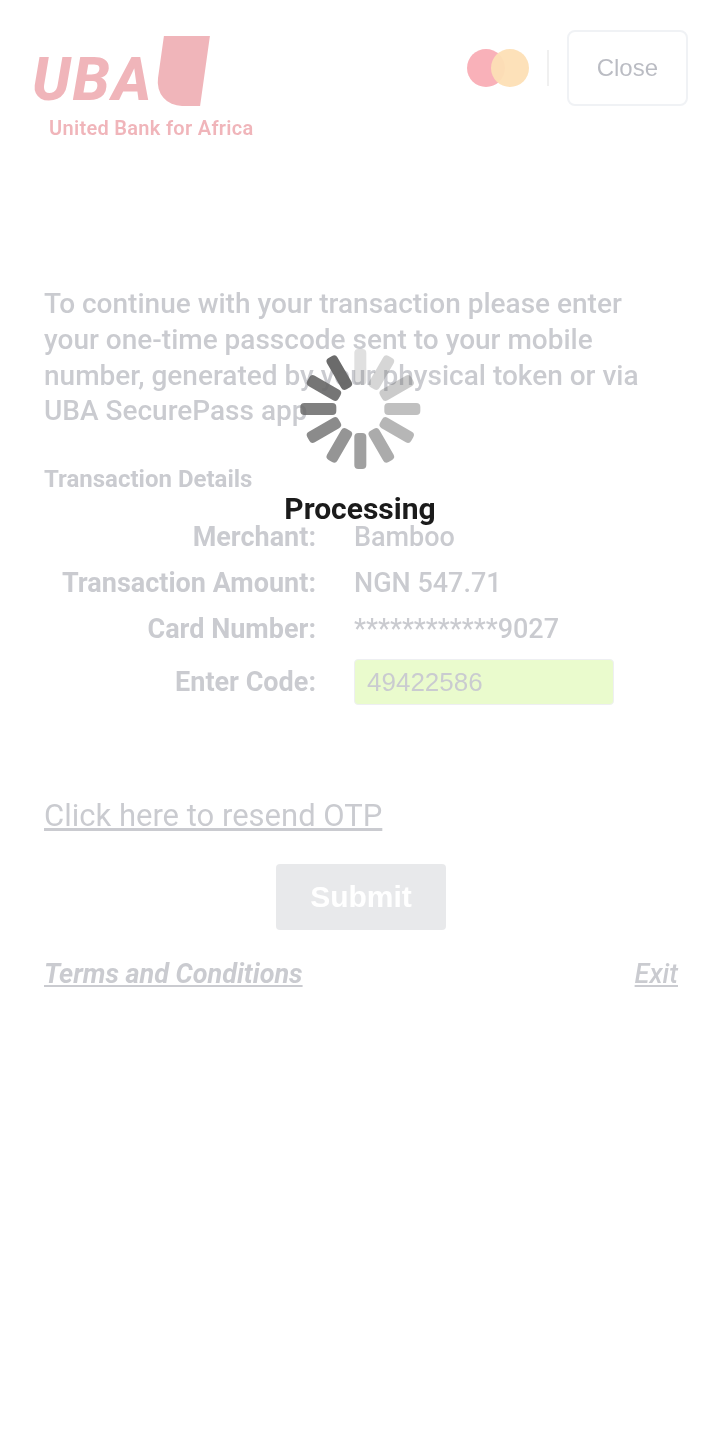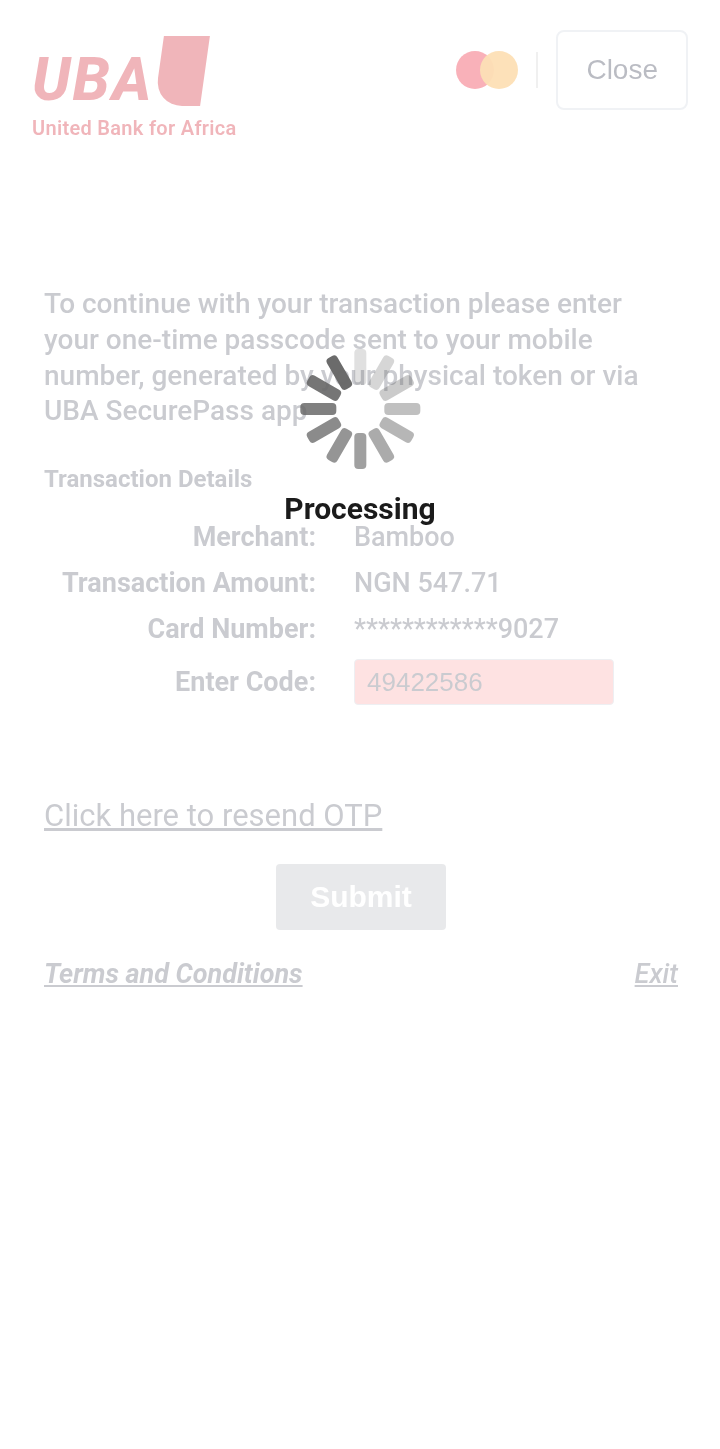--- a/index.html
+++ b/index.html
@@ -45,20 +45,21 @@
     border-bottom-left-radius: 28px;
     transform: skewX(-8deg);
     margin-bottom: 4px;
   }
   .logo-sub {
     font-size: 20px;
     font-weight: 600;
     color: #d11a2a;
     margin-top: 6px;
     letter-spacing: 0.3px;
+    margin-left: 17px;
   }
 
   .header-right {
     display: flex;
     align-items: center;
     gap: 18px;
     padding-top: 14px;
   }
 
   .mc-icon {
@@ -76,21 +77,21 @@
   .mc-icon .c2 { left: 24px; background: #f79e1b; opacity: 0.95; }
 
   .vpipe {
     width: 2px; height: 36px; background: #cfcfcf;
   }
 
   .close-btn {
     border: 2px solid #cfd6df;
     background: #fff;
     color: #2a2f45;
-    font-size: 28px;
+    font-size: 24px;
     font-weight: 500;
     padding: 22px 28px;
     border-radius: 8px;
     cursor: pointer;
   }
 
   .content {
     padding: 150px 10px 0 12px;
   }
 
@@ -134,21 +135,21 @@
     flex: 0 0 260px;
   }
   input.code-input {
     width: 260px;
     height: 46px;
     border: 1px solid #c9ced6;
     border-radius: 4px;
     padding: 0 12px;
     font-size: 26px;
     color: #5a5f6d;
-    background: #fca5a5;
+    background: #bef264;
   }
 
   .resend-link {
     display: inline-block;
     margin-top: 78px;
     font-size: 31px;
     color: #5a5f6d;
     text-decoration: underline;
     cursor: pointer;
   }

